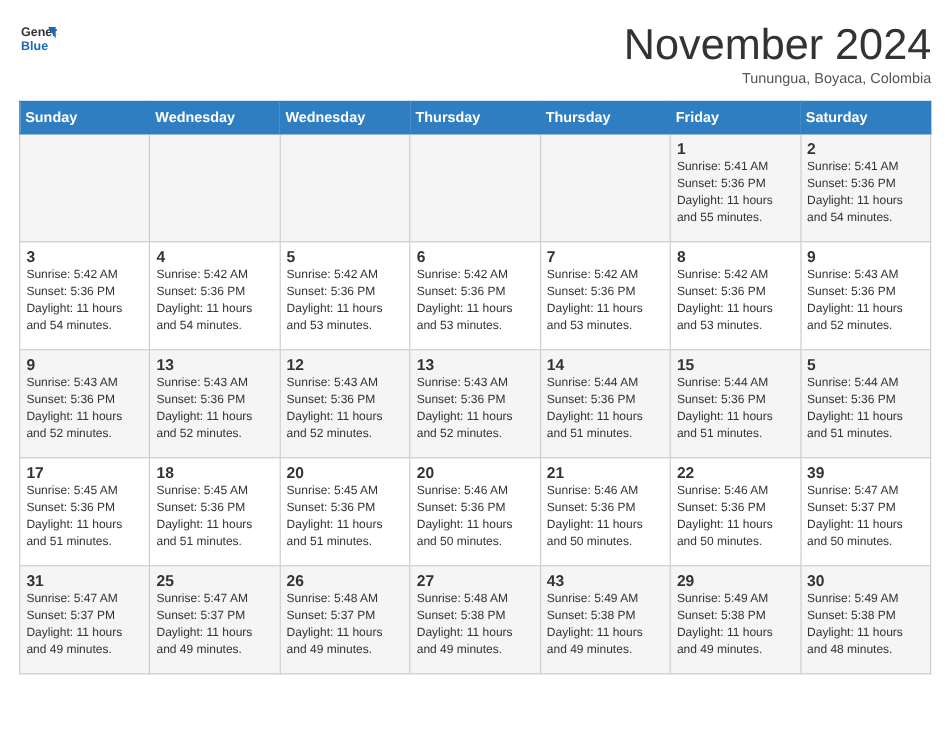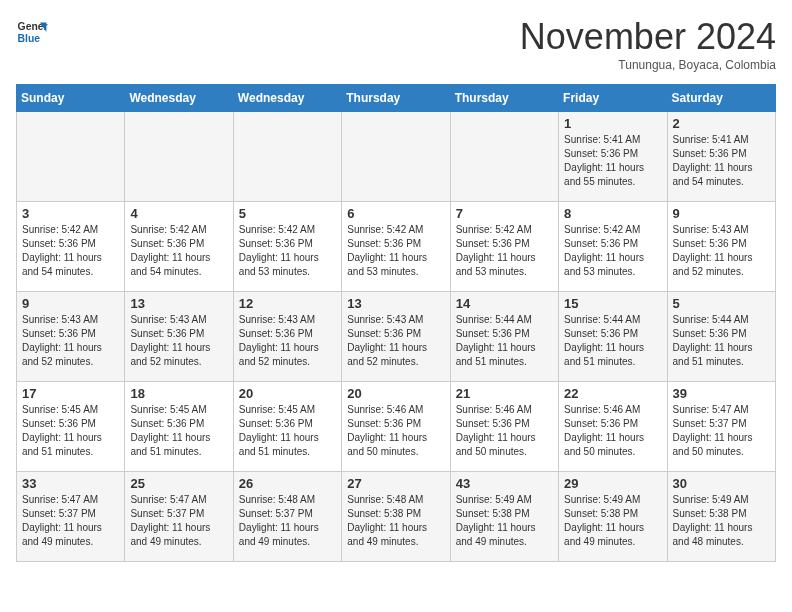--- a/index.html
+++ b/index.html
@@ -279,21 +279,21 @@
         <td>
           <span class="day-number">39</span>
           <div class="day-info" style="white-space: pre-line;">Sunrise: 5:47 AM
 Sunset: 5:37 PM
 Daylight: 11 hours
 and 50 minutes.</div>
         </td>
       </tr>
       <tr>
         <td>
-          <span class="day-number">33</span>
+          <span class="day-number">31</span>
           <div class="day-info" style="white-space: pre-line;">Sunrise: 5:47 AM
 Sunset: 5:37 PM
 Daylight: 11 hours
 and 49 minutes.</div>
         </td>
         <td>
           <span class="day-number">25</span>
           <div class="day-info" style="white-space: pre-line;">Sunrise: 5:47 AM
 Sunset: 5:37 PM
 Daylight: 11 hours

